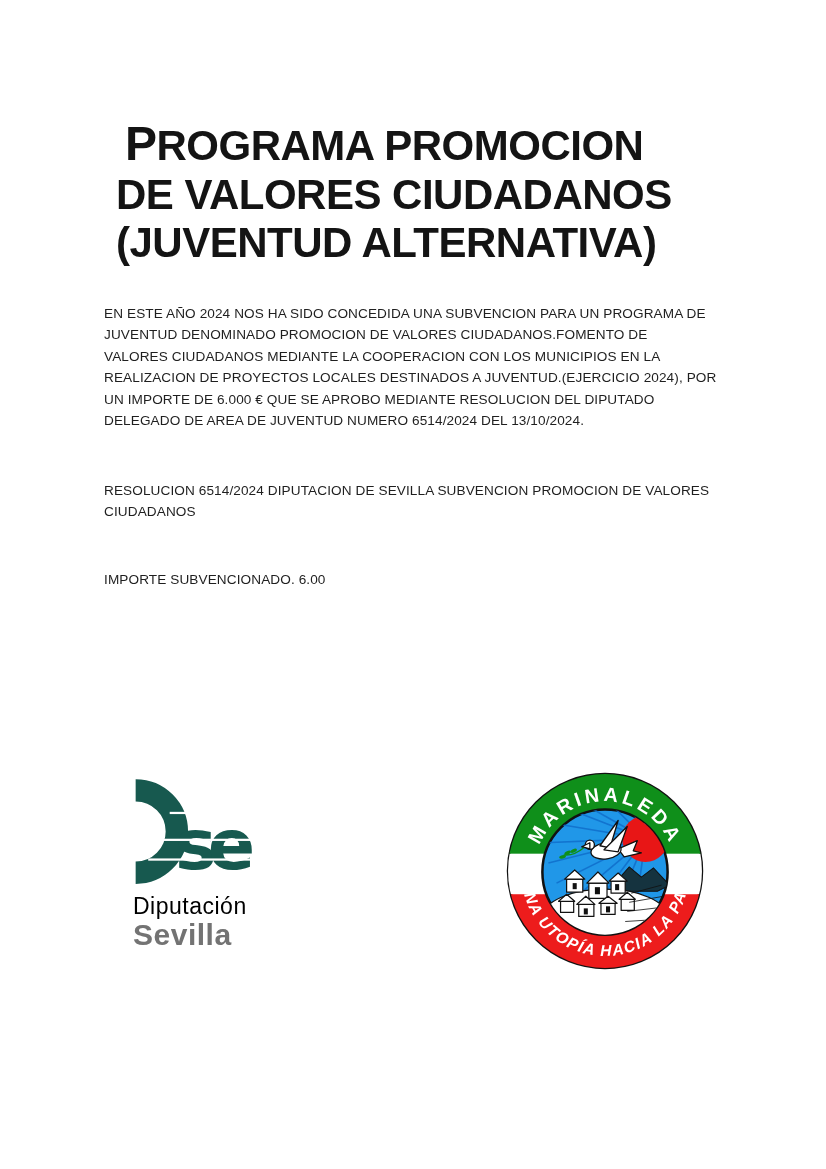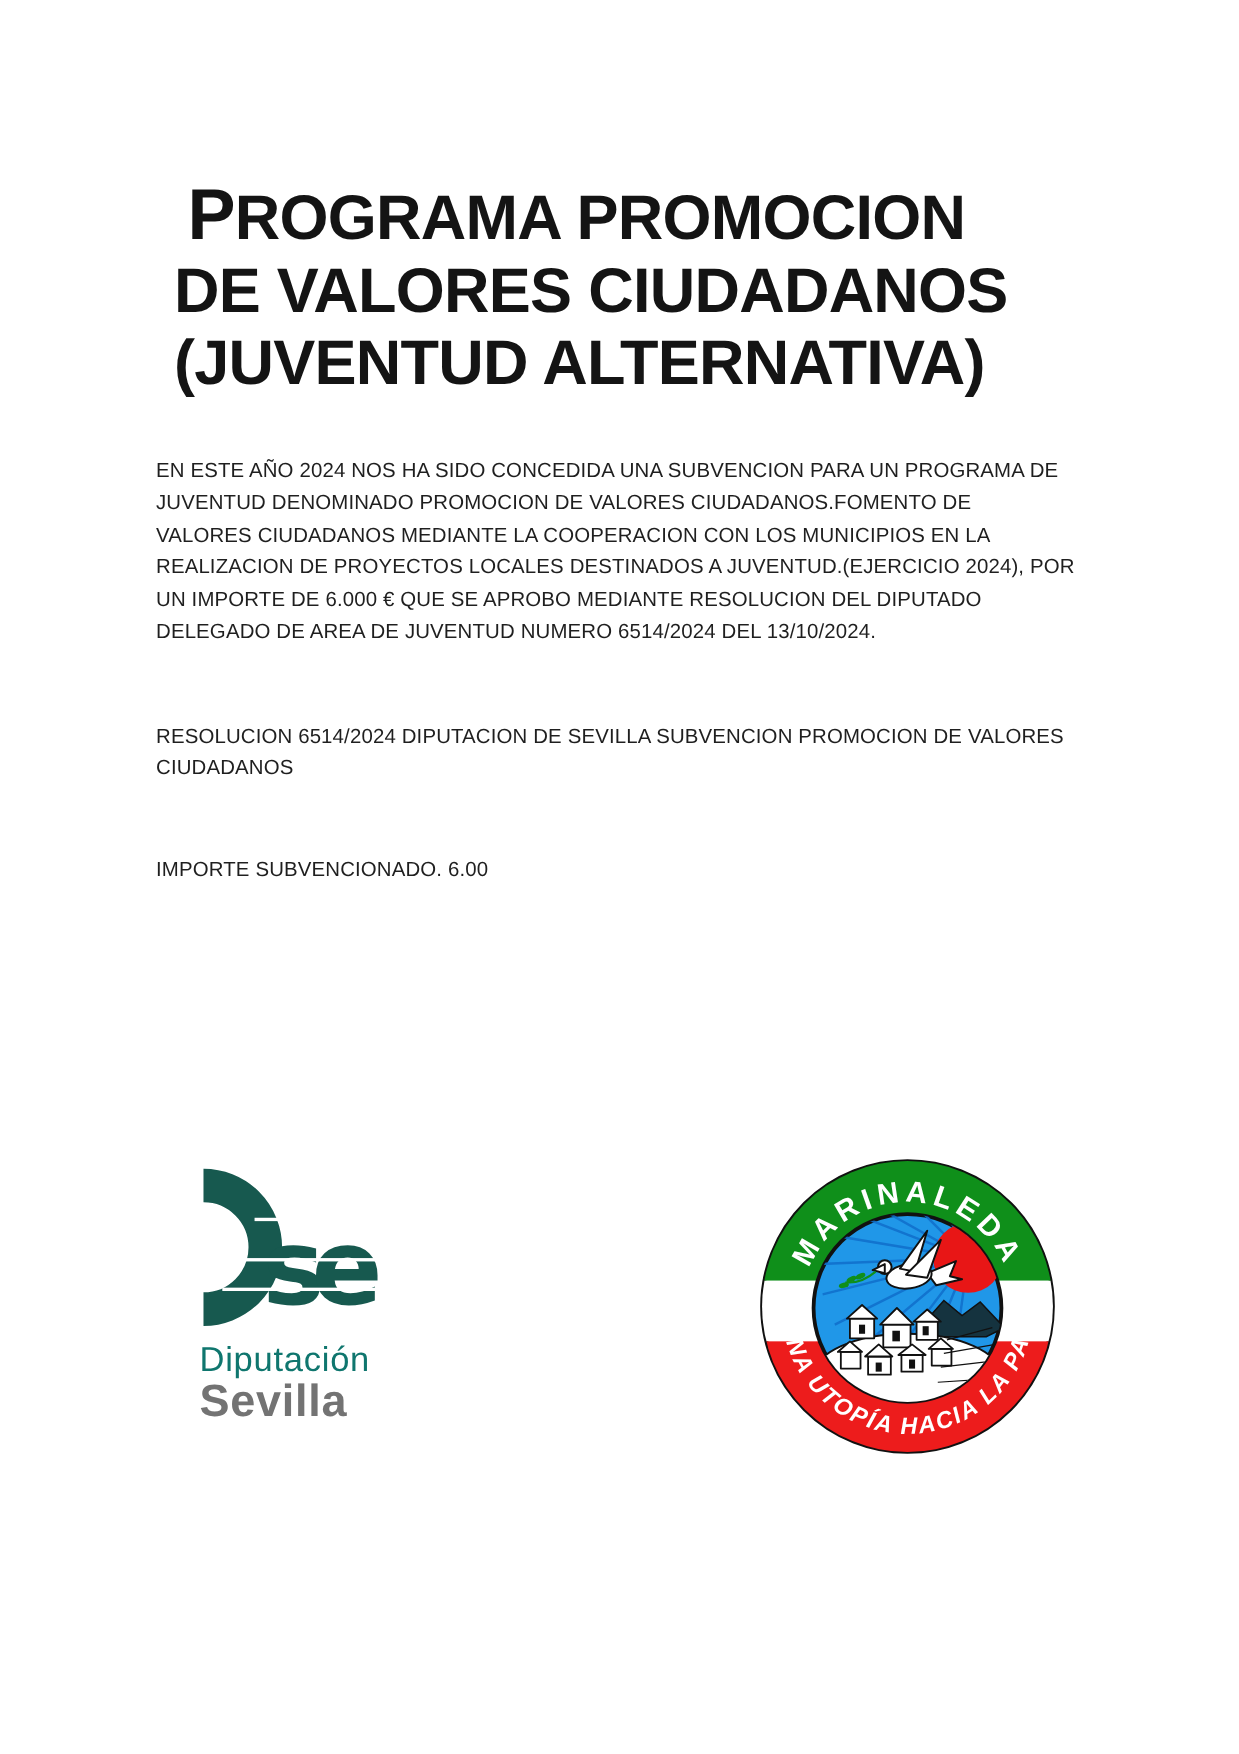--- a/index.html
+++ b/index.html
@@ -27,21 +27,21 @@
   .bline .b{font-weight:700;}
   .p1{top:303px;}
   .p2{top:480px;}
   .p3{top:551px;margin-top:18px;}
   
   .dse{position:absolute;left:130px;top:776px;width:140px;}
   .dse svg{display:block;}
   .dse-word1{
     margin-top:6px;margin-left:3px;
     font-size:23px;font-weight:400;letter-spacing:0.5px;
-    color:#0f766e;line-height:25px;
+    color:#000000;line-height:25px;
   }
   .dse-word2{
     margin-left:3px;
     font-size:30px;font-weight:700;letter-spacing:0.5px;
     color:#737373;line-height:32px;
   }
   
   .marinaleda{position:absolute;left:504px;top:770px;}
 </style>
 </head>

